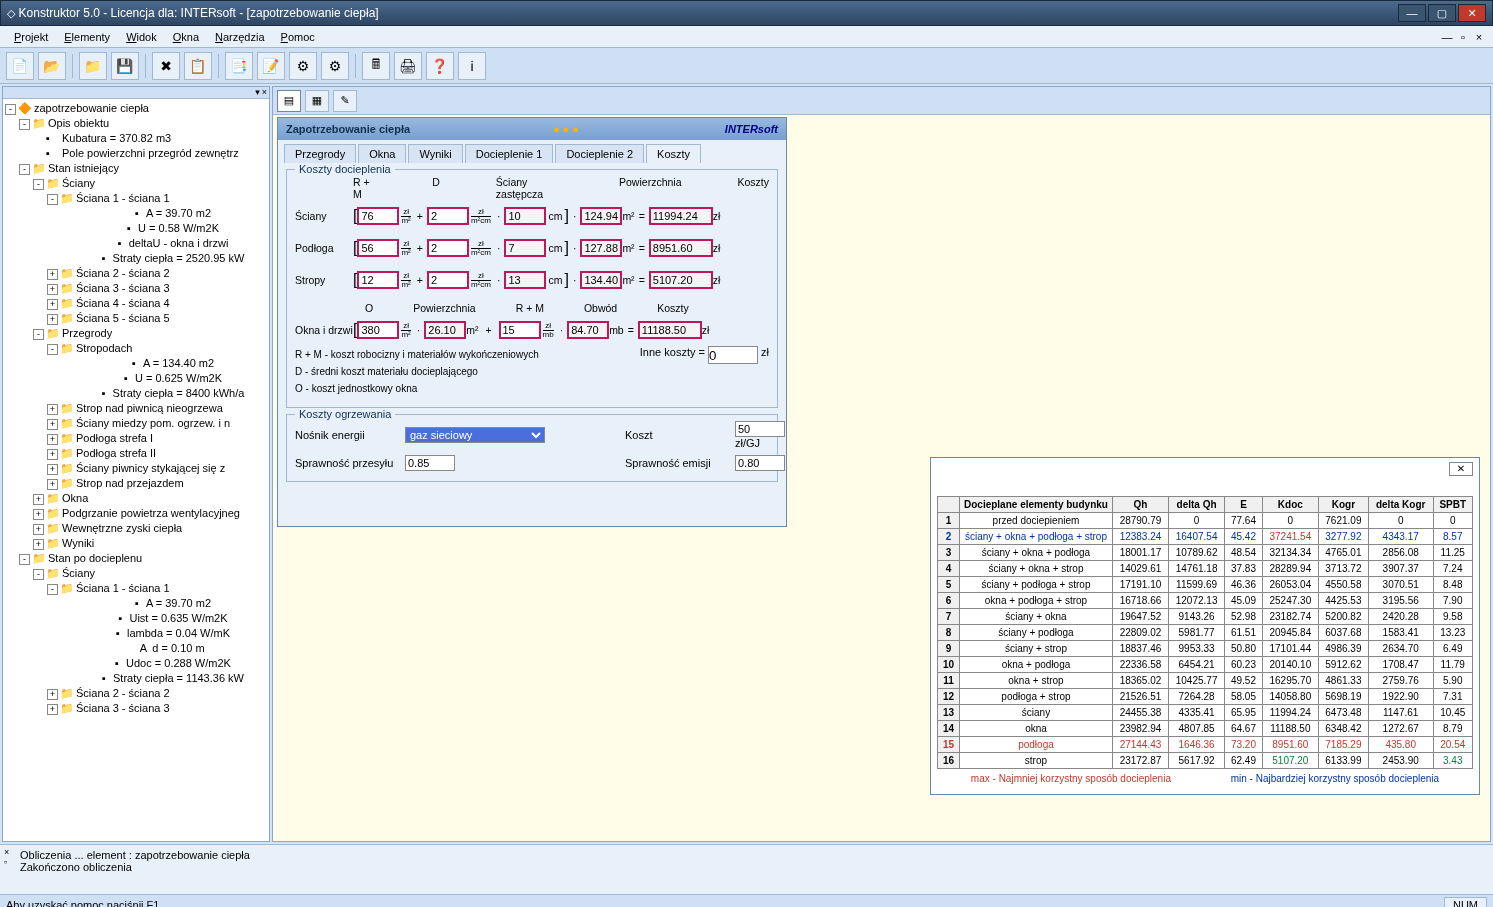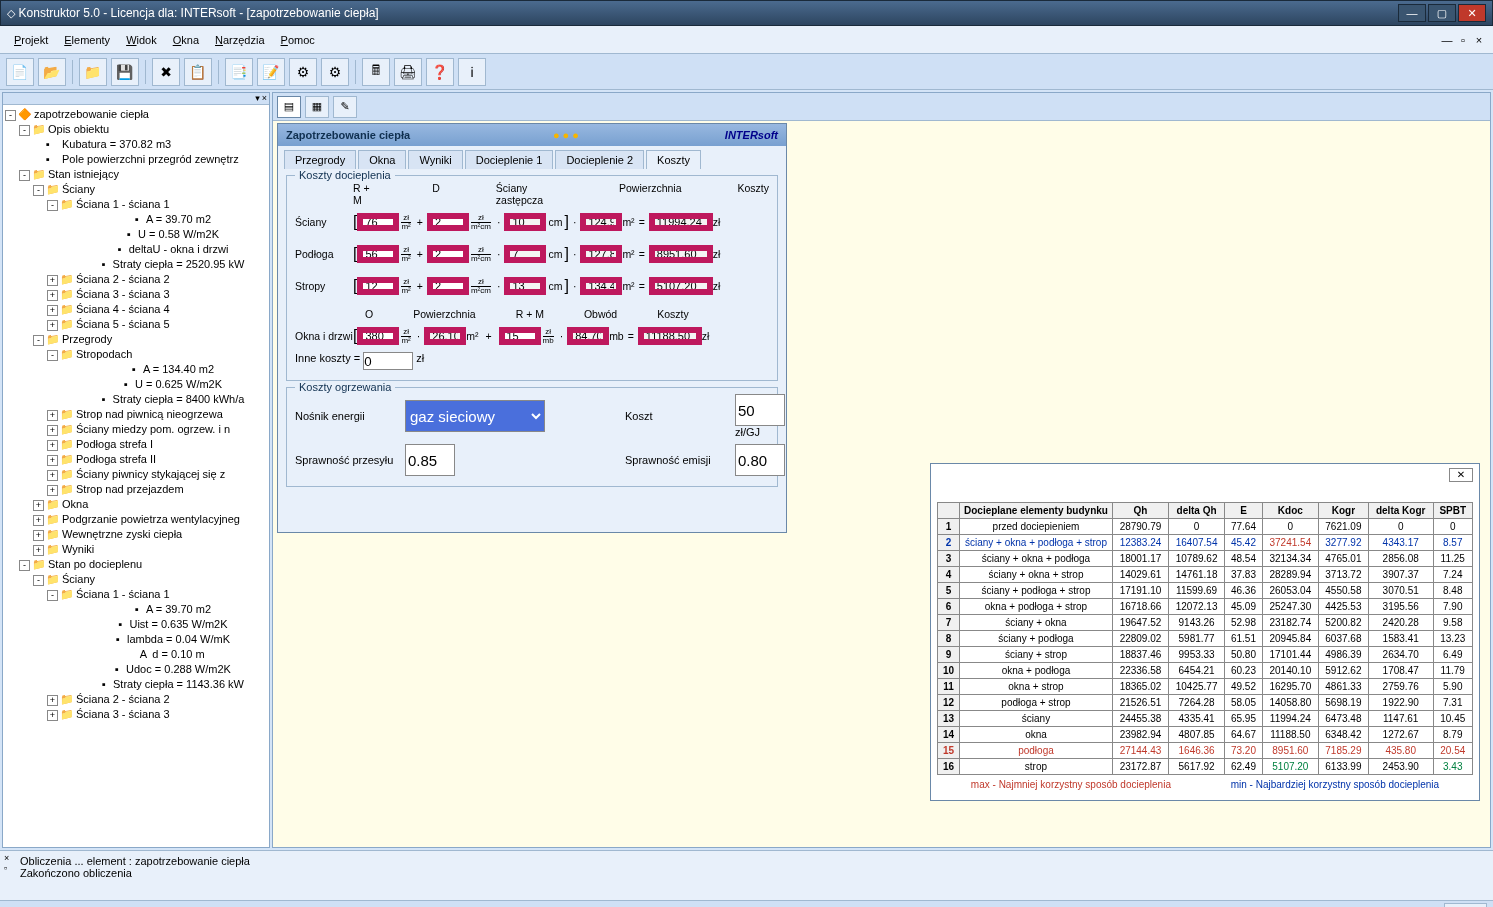--- a/index.html
+++ b/index.html
@@ -3,21 +3,21 @@
 <meta charset="utf-8">
 <style>
 * { box-sizing: border-box; margin: 0; padding: 0; }
 body { font-family: Tahoma, sans-serif; font-size: 11px; background: #d4e4f7; overflow: hidden; width: 1493px; height: 907px; }
 
 .titlebar { height: 26px; background: linear-gradient(#4b6b8f, #2d4560); color: #fff; display: flex; align-items: center; padding: 0 6px; border: 1px solid #1a2a3a; }
 .titlebar .title { flex: 1; font-size: 12px; }
 .titlebar .wbtn { width: 28px; height: 18px; margin-left: 2px; background: #3a5570; border: 1px solid #1a2a3a; color: #fff; text-align: center; line-height: 16px; cursor: pointer; }
 .titlebar .wbtn.close { background: #c0392b; }
 
-.menubar { height: 28px; background: #e8f0fa; display: flex; align-items: center; padding: 0 6px; border-bottom: 1px solid #a0b8d0; }
+.menubar { height: 22px; background: #e8f0fa; display: flex; align-items: center; padding: 0 6px; border-bottom: 1px solid #a0b8d0; }
 .menubar .mi { padding: 2px 8px; cursor: pointer; }
 .menubar .mi .ul { text-decoration: underline; }
 .menubar .rctrl { margin-left: auto; display: flex; }
 .menubar .rctrl span { width: 16px; text-align: center; cursor: pointer; }
 
 .toolbar { height: 36px; background: #cfe0f5; display: flex; align-items: center; padding: 0 6px; gap: 4px; border-bottom: 1px solid #a0b8d0; }
 .tbtn { width: 28px; height: 28px; background: #e8f0fa; border: 1px solid #a0b8d0; display: flex; align-items: center; justify-content: center; cursor: pointer; font-size: 14px; }
 .tsep { width: 1px; height: 24px; background: #a0b8d0; margin: 0 2px; }
 
 .workspace { display: flex; height: 760px; }
@@ -39,31 +39,31 @@
 .formpanel { position: absolute; left: 4px; top: 30px; width: 510px; height: 410px; background: #e8f0fa; border: 1px solid #6a88a8; }
 .fphdr { height: 22px; background: linear-gradient(#98b8e0 0%, #78a0d0 100%); display: flex; align-items: center; padding: 0 8px; font-weight: bold; color: #103050; }
 .fphdr .brand { margin-left:auto; font-style:italic; color:#00008b;}
 .tabs { display: flex; padding: 4px 6px 0 6px; }
 .tab { padding: 3px 10px; border: 1px solid #a0b8d0; background: #d8e4f4; margin-right: 2px; cursor: pointer; border-bottom: none; }
 .tab.active { background: #e8f0fa; }
 .fieldset { border: 1px solid #a0b8d0; margin: 6px 8px; padding: 6px 8px 10px 8px; position: relative; }
 .fieldset .leg { position: absolute; top: -7px; left: 8px; background: #e8f0fa; padding: 0 4px; color: #103050; }
 .calcrow { display: flex; align-items: center; height: 32px; font-size: 10.5px; }
 .calcrow .lbl { width: 58px; }
-.calcrow input { width: 42px; height: 18px; border: 6px solid #be185d; padding: 0 2px; font-size: 11px; }
+.calcrow input { width: 42px; height: 18px; border: 2px solid #be185d; padding: 0 2px; font-size: 11px; }
 .calcrow input.ro { background: #f4f4f4; }
 .calcrow .br { font-size: 16px; }
 .calcrow .frac { display: inline-flex; flex-direction: column; font-size: 8px; line-height: 8px; text-align: center; margin: 0 2px; }
 .calcrow .frac .n { border-bottom: 1px solid #000; }
 .calcrow .op { margin: 0 4px; }
 .calcrow .wres { width: 64px; }
 .hdrrow { display:flex; font-size:10.5px; padding-left:58px; gap:56px;}
 .note { font-size:10px; line-height:13px; padding:2px 0;}
 .kogrid { display:grid; grid-template-columns: 110px 160px 60px 110px 60px; align-items:center; row-gap:6px;}
-.kogrid select, .kogrid input { height:32px; border:1px solid #888; font-size:15px;}
+.kogrid select, .kogrid input { height:16px; border:1px solid #888; font-size:11px;}
 .kogrid select { width:140px; background:#4a6fdc; color:#fff;}
 .kogrid input { width:50px; padding:0 2px;}
 
 .resulttbl { position: absolute; right: 10px; top: 370px; width: 550px; background: #fff; border: 1px solid #6a88a8; padding:6px; }
 .resulttbl .xclose { position:absolute; right:6px; top:4px; width:24px; height:14px; border:1px solid #888; text-align:center; line-height:12px; cursor:pointer; font-size:10px;}
 .dtbl { border-collapse: collapse; width: 100%; font-size: 10px; margin-top:32px;}
 .dtbl th, .dtbl td { border: 1px solid #888; padding: 2px 4px; text-align: center; white-space: nowrap; }
 .dtbl th { background: #f0f0f0; font-weight: bold; }
 .dtbl td:first-child { background: #f0f0f0; font-weight: bold; width:22px;}
 .dtbl td:nth-child(2) { text-align:center; width:150px;}
@@ -307,20 +307,25 @@
               <span>mb</span>
             </span>
           <span class="op">·</span>
             <input class="ro" readonly="" value="84.70" style="">
             <span>mb</span>
           <span class="op">=</span>
             <input class="ro wres" readonly="" value="11188.50" style="">
             <span>zł</span>
         </div>
         <div style="display:flex;">
+          <div style="flex:1;">
+            <div class="note">R + M - koszt robocizny i materiałów wykończeniowych</div>
+            <div class="note">D - średni koszt materiału docieplającego</div>
+            <div class="note">O - koszt jednostkowy okna</div>
+          </div>
           <div style="display:flex; align-items:flex-start;">
             <span>Inne koszty</span>&nbsp;=&nbsp;
             <input style="width: 50px; height: 18px; border: 1px solid rgb(136, 136, 136);" value="0">&nbsp;zł
           </div>
         </div>
       </div>
 
       <div class="fieldset">
         <span class="leg">Koszty ogrzewania</span>
         <div class="kogrid">

